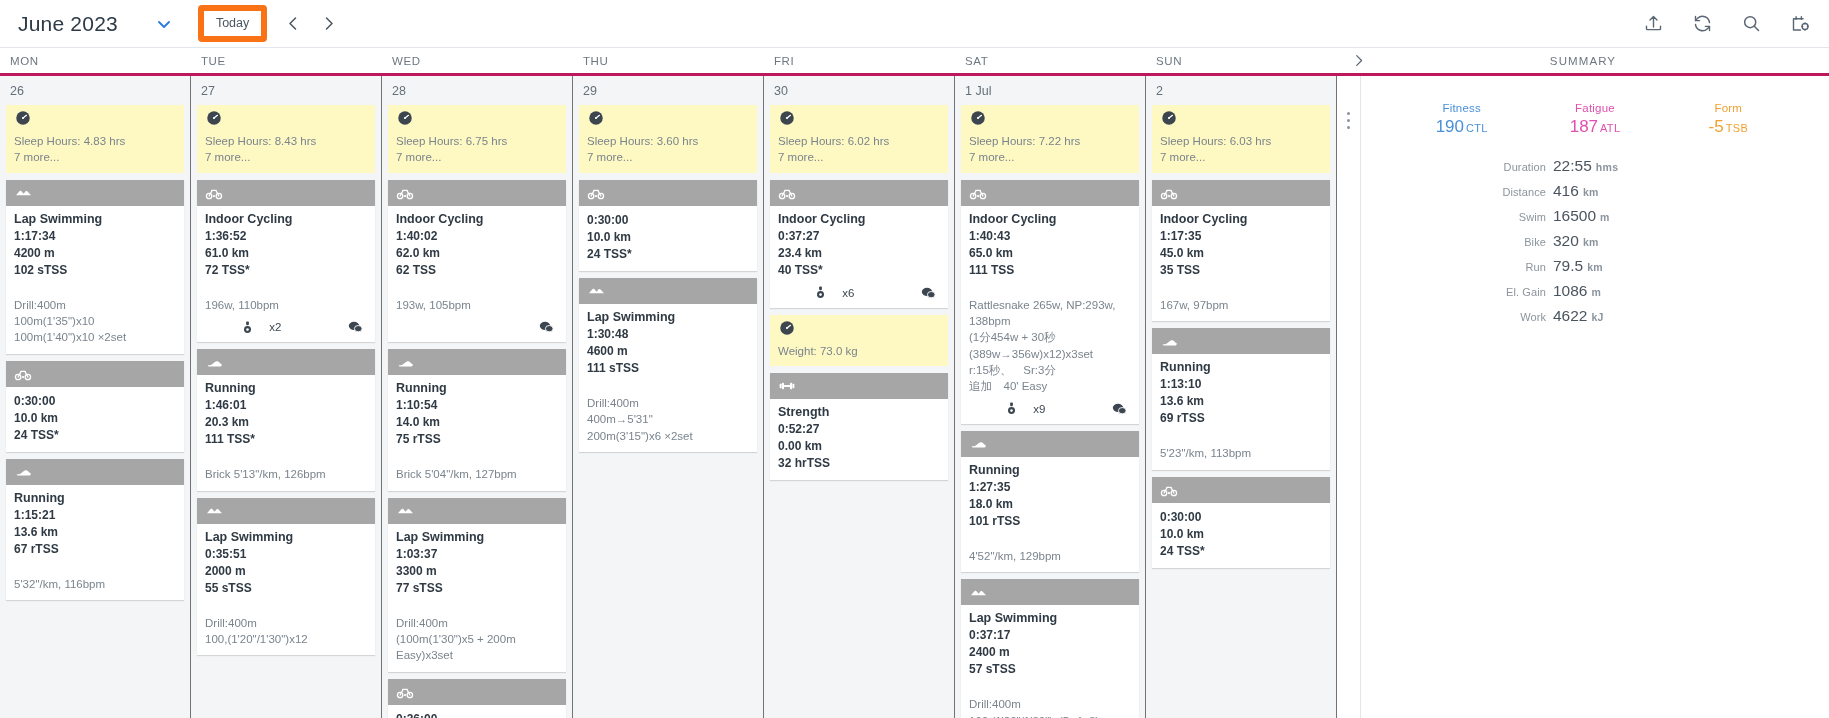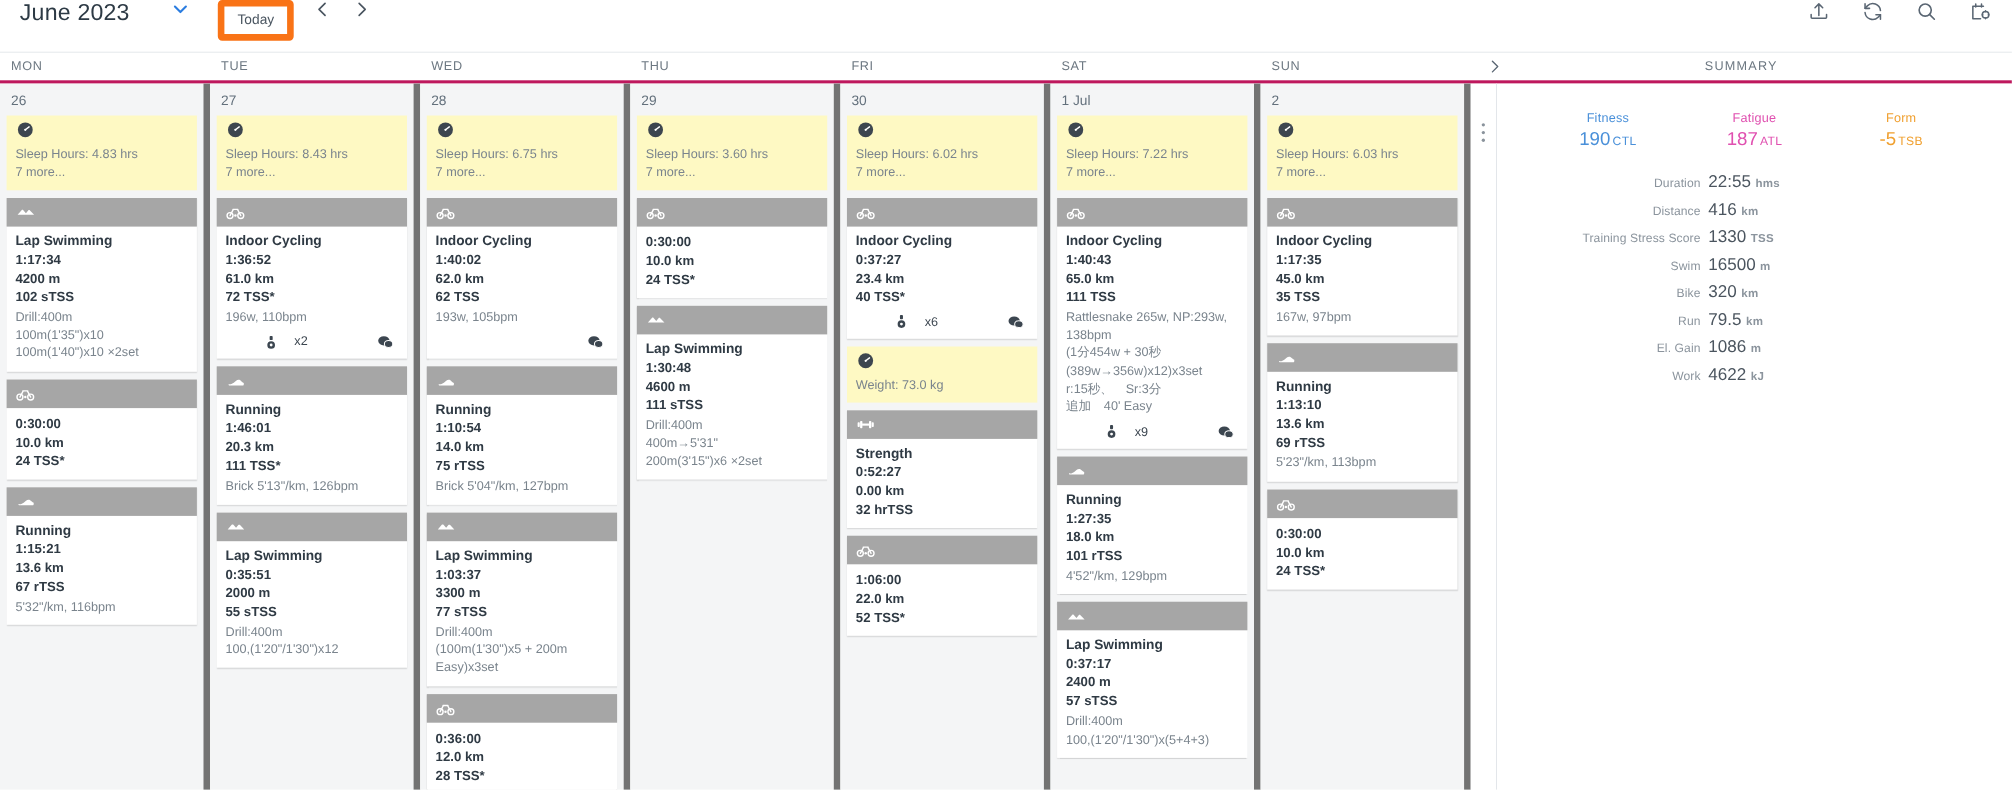--- a/index.html
+++ b/index.html
@@ -5,21 +5,21 @@
   * { box-sizing: border-box; margin: 0; padding: 0; }
   html, body {
     width: 1829px; height: 718px;
     font-family: "Liberation Sans", "DejaVu Sans", sans-serif;
     background: #ffffff; overflow: hidden;
   }
   #app { width: 1829px; height: 718px; display: flex; flex-direction: column; }
 
   
   .topbar {
-    height: 48px; flex: 0 0 48px; display: flex; align-items: flex-start;
+    height: 48px; flex: 0 0 48px; display: flex; align-items: center;
     border-bottom: 1px solid #e3e6ea; padding: 0 18px; background:#fff;
   }
   .month-title { font-size: 21px; color: #2d3a45; letter-spacing:.2px; }
   .chev-down { margin-left: 38px; cursor: pointer; display:flex; align-items:center; }
   .today-btn {
     margin-left: 26px; border: 6px solid #f97316; background: #fff;
     border-radius: 4px; padding: 5px 12px; font-size: 12.5px; color: #4a5560;
     cursor: pointer; line-height: 1.2;
   }
   .nav-arrow {
@@ -42,34 +42,34 @@
   .dh-summary {
     display: flex; align-items: center; justify-content: center;
     font-size: 11.5px; color: #6d7882; letter-spacing: 1.1px; position: relative;
   }
   .dh-summary .collapse-chevron { position: absolute; left: 14px; display:flex; color:#5a6673; }
 
   
   .body-row { flex: 1 1 auto; display: flex; min-height: 0; }
   .weekgrid { display: flex; flex: 0 0 1337px; height: 100%; }
   .daycol {
-    flex: 1 1 0; min-width: 0; border-right: 6px solid #737373;
+    flex: 1 1 0; min-width: 0; border-right: 1px solid #737373;
     background: #f4f5f6; padding: 0 6px 6px 6px; overflow: hidden;
   }
   .daynum { font-size: 12.5px; color: #63707c; padding: 8px 0 7px 4px; }
 
   
   .card { background: #fff; margin-bottom: 7px; box-shadow: 0 1px 1px rgba(0,0,0,.13); }
   .card-head {
     height: 26px; background: #a6a6a6; display: flex; align-items: center; padding-left: 8px;
   }
   .card-body { padding: 6px 8px 8px 8px; }
   .act-title { font-size: 12.5px; font-weight: bold; color: #2f3a44; margin-bottom: 2px; }
   .act-metric { font-size: 12px; font-weight: bold; color: #2f3a44; line-height: 1.42; }
-  .act-note { font-size: 11.5px; color: #7a848d; line-height: 1.42; margin-top: 2px; white-space: pre-line; }
+  .act-note { font-size: 11.5px; color: #7a848d; line-height: 1.42; margin-top: 18px; white-space: pre-line; }
   .badge-row { display: flex; align-items: center; margin-top: 7px; padding: 0 4px; }
   .badge-left { display: flex; align-items: center; gap: 16px; margin: 0 auto 0 auto; }
   .badge-x { font-size: 11.5px; color: #3c4650; }
   .badge-right { margin-left: auto; display:flex; align-items:center; }
 
   
   .mcard { background: #fef9c3; margin-bottom: 7px; }
   .mcard-head { height: 26px; display: flex; align-items: center; padding-left: 8px; }
   .mcard-body { padding: 2px 8px 7px 8px; }
   .mcard-line { font-size: 11.5px; color: #7a848d; line-height: 1.42; }
@@ -566,37 +566,20 @@
                   <rect x="19.2" y="9" width="2.6" height="6" rx="1" fill="#ffffff"></rect>
                   <rect x="7.6" y="10.7" width="8.8" height="2.6" fill="#ffffff"></rect>
                 </svg>
               </span>
             </div>
             <div class="card-body">
               <div class="act-title">Strength</div>
               <div class="act-metric">0:52:27</div>
               <div class="act-metric">0.00 km</div>
               <div class="act-metric">32 hrTSS</div>
-            </div>
-          </div>
-          <div class="card">
-            <div class="card-head">
-              <span>
-                <svg width="18" height="18" viewBox="0 0 24 24">
-                  <circle cx="5.5" cy="16" r="3.6" fill="none" stroke="#ffffff" stroke-width="1.7"></circle>
-                  <circle cx="18.5" cy="16" r="3.6" fill="none" stroke="#ffffff" stroke-width="1.7"></circle>
-                  <path d="M5.5 16l4-7.5h5l4 7.5M9 8.5h6" fill="none" stroke="#ffffff" stroke-width="1.7" stroke-linecap="round" stroke-linejoin="round"></path>
-                  <circle cx="12" cy="16" r="1.5" fill="#ffffff"></circle>
-                </svg>
-              </span>
-            </div>
-            <div class="card-body">
-              <div class="act-metric">1:06:00</div>
-              <div class="act-metric">22.0 km</div>
-              <div class="act-metric">52 TSS*</div>
             </div>
           </div>
         </div>
         <div class="daycol">
           <div class="daynum">1 Jul</div>
           <div class="mcard">
             <div class="mcard-head">
               <span>
                 <svg width="18" height="18" viewBox="0 0 24 24">
                   <circle cx="12" cy="12" r="9" fill="#3d464f"></circle>
@@ -785,25 +768,20 @@
             <span class="sum-label">Duration</span>
             <span class="sum-val">22:55</span>
             <span class="sum-unit">hms</span>
           </div>
           <div class="sum-line">
             <span class="sum-label">Distance</span>
             <span class="sum-val">416</span>
             <span class="sum-unit">km</span>
           </div>
           <div class="sum-line">
-            <span class="sum-label">Training Stress Score</span>
-            <span class="sum-val">1330</span>
-            <span class="sum-unit">TSS</span>
-          </div>
-          <div class="sum-line">
             <span class="sum-label">Swim</span>
             <span class="sum-val">16500</span>
             <span class="sum-unit">m</span>
           </div>
           <div class="sum-line">
             <span class="sum-label">Bike</span>
             <span class="sum-val">320</span>
             <span class="sum-unit">km</span>
           </div>
           <div class="sum-line">

